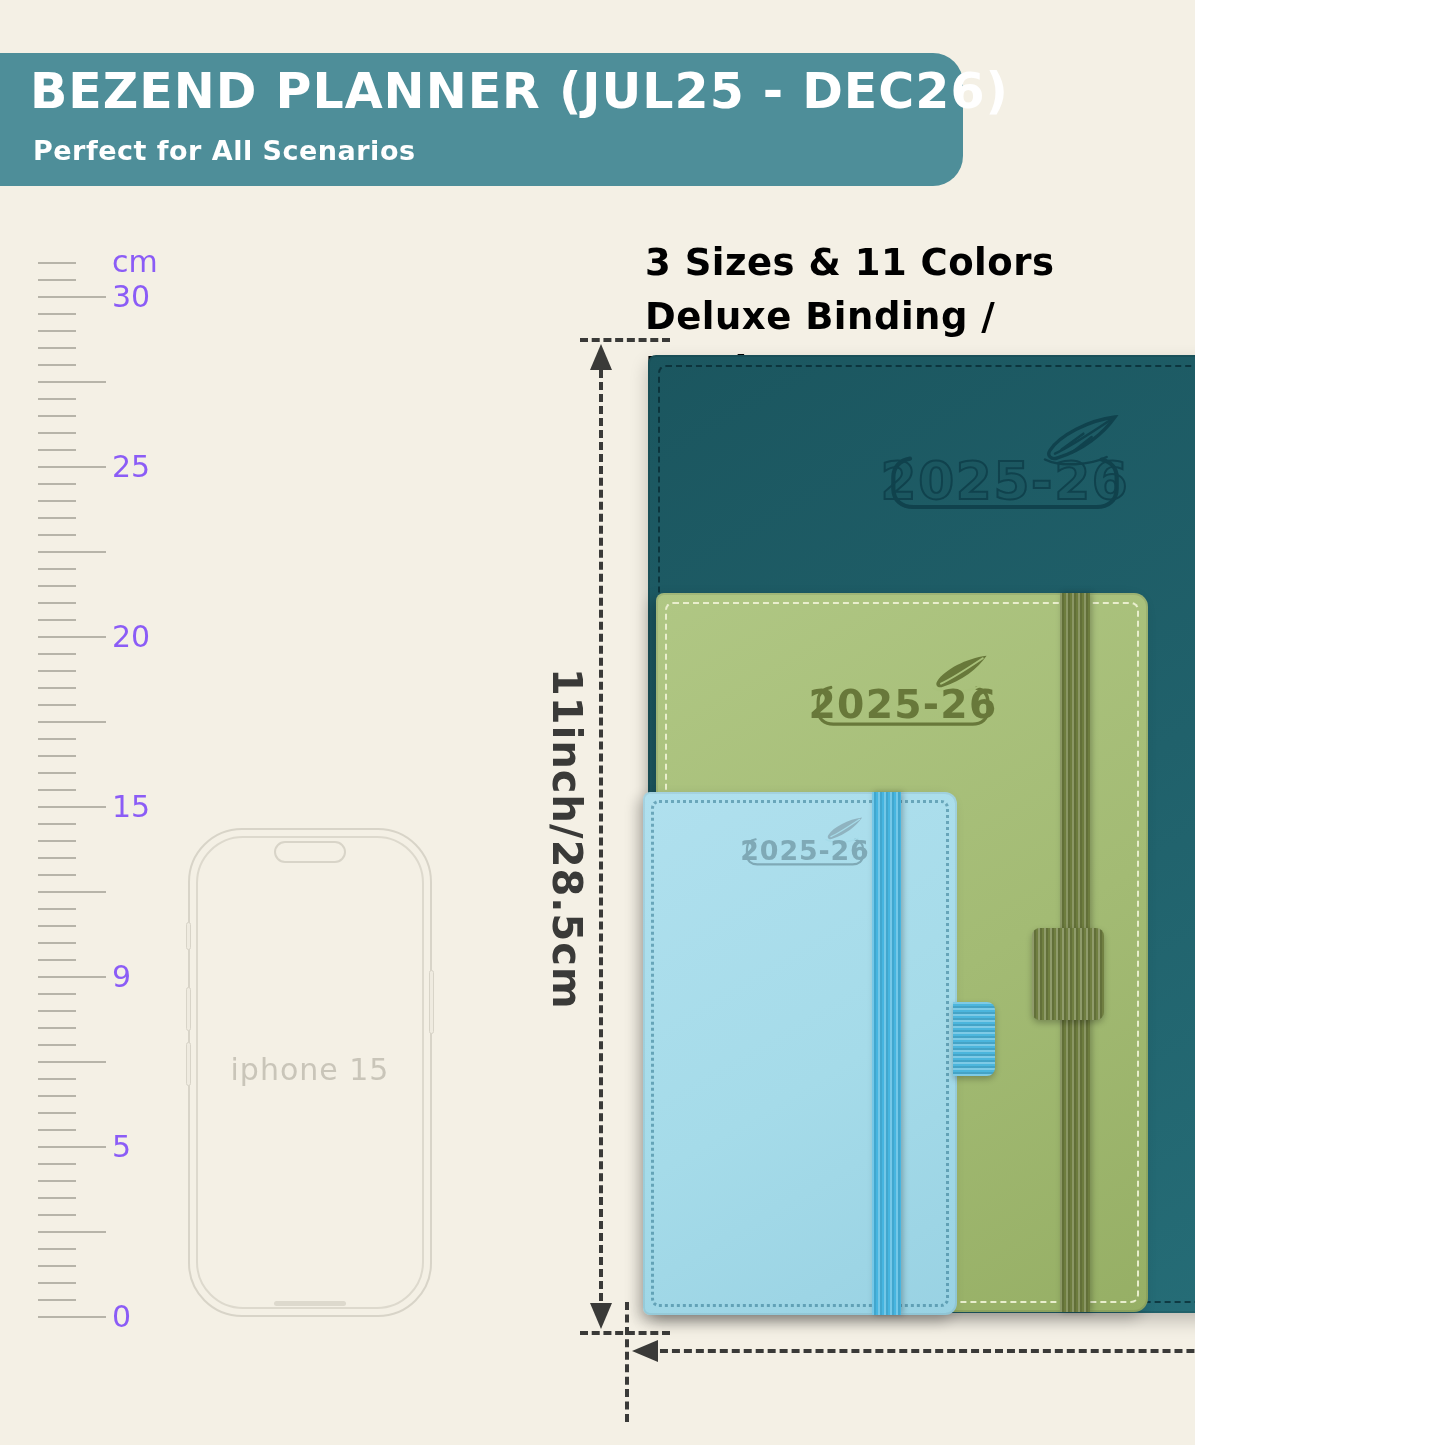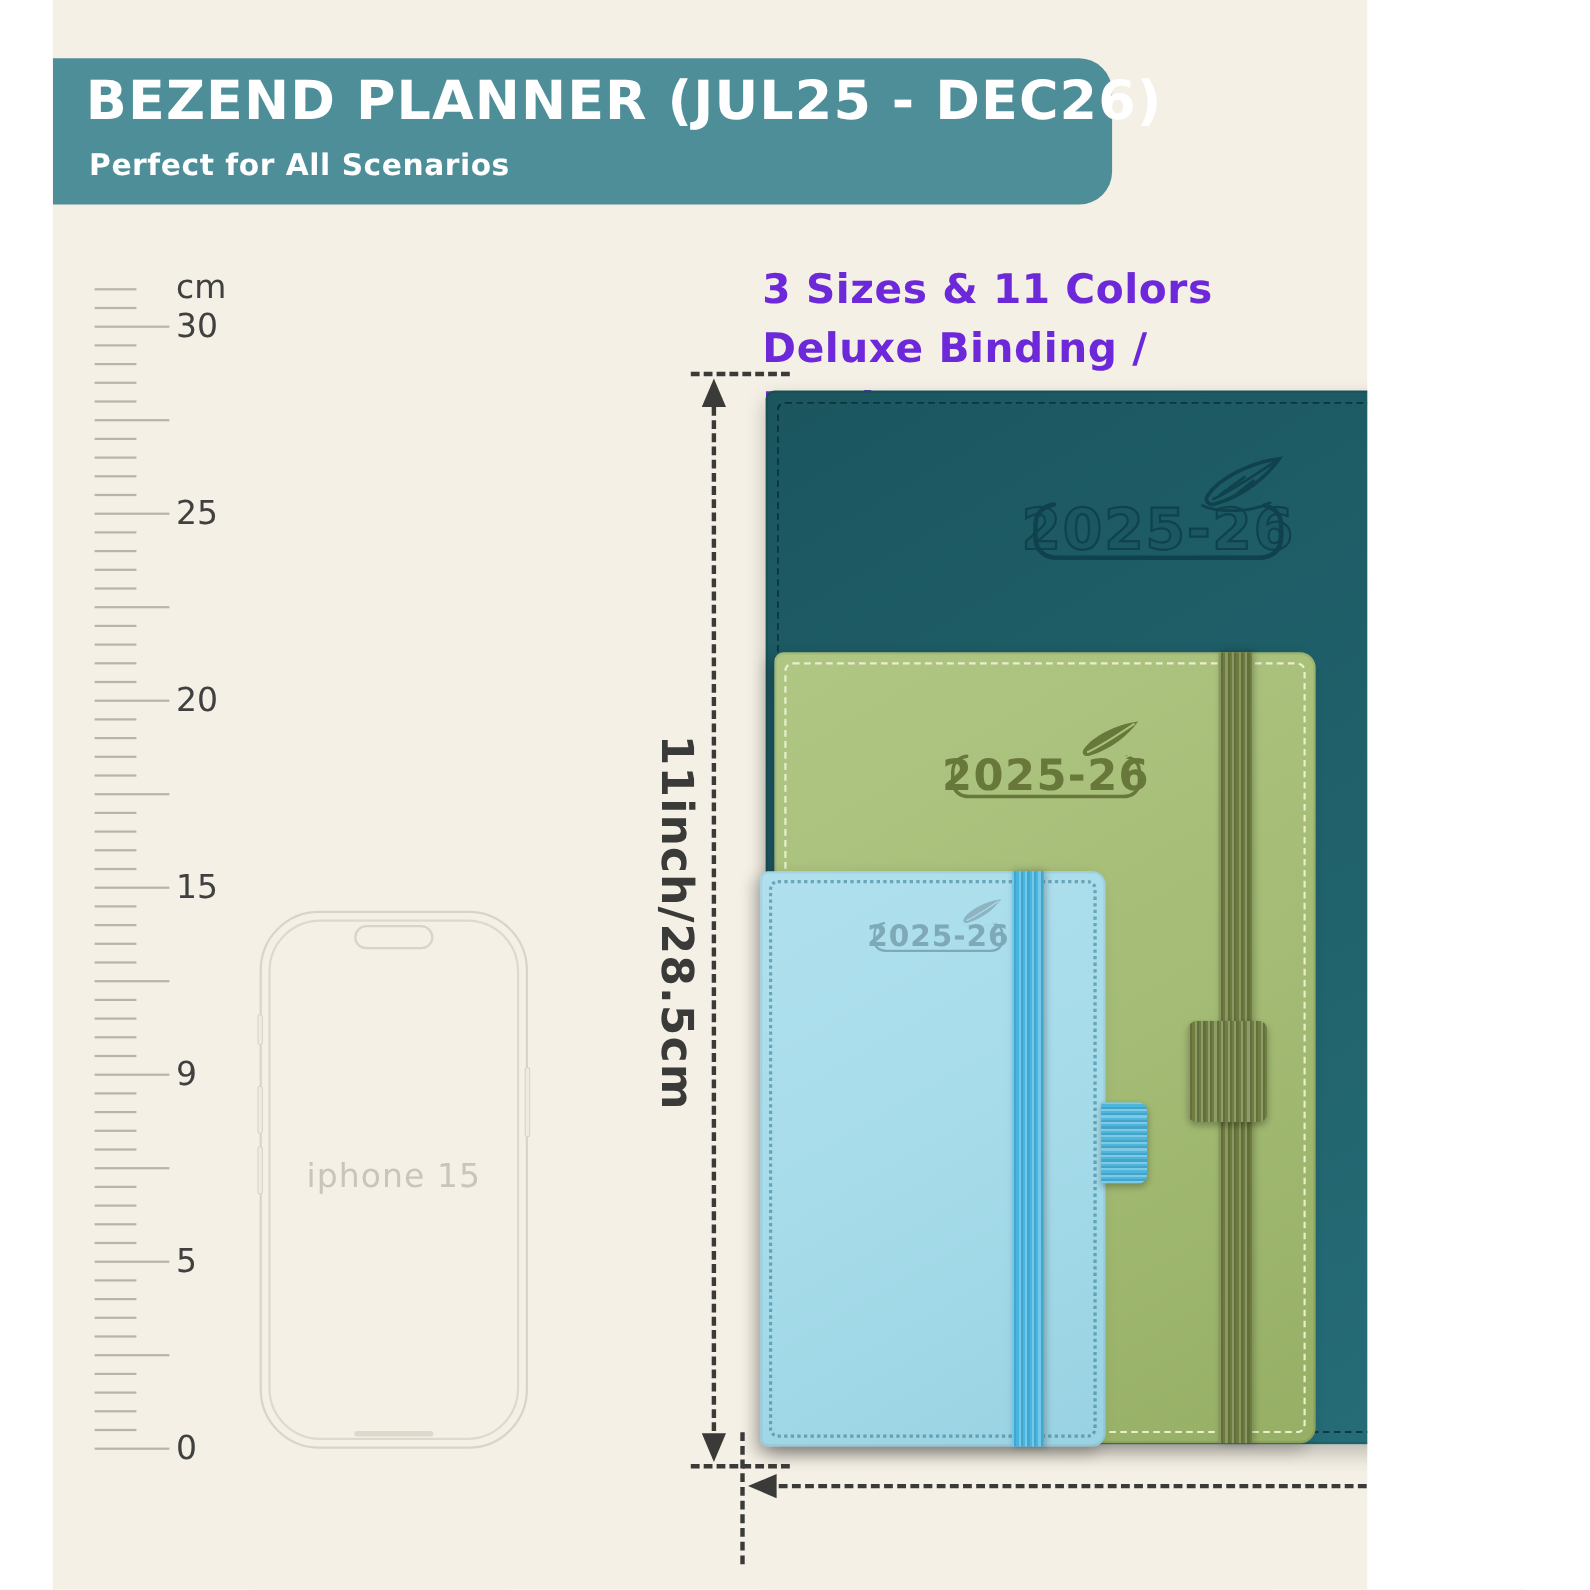--- a/index.html
+++ b/index.html
@@ -1,32 +1,32 @@
 <!DOCTYPE html>
 <html><head>
 <meta charset="utf-8">
 <style>
   html,body{margin:0;padding:0;}
   body{font-family:"DejaVu Sans",sans-serif;}
-  .stage{position:relative;width:1195px;height:1445px;background:#f4f0e5;overflow:hidden;margin-left:48px;}
+  .stage{position:relative;width:1195px;height:1445px;background:#f4f0e5;overflow:hidden;}
 
   
   .banner{position:absolute;left:0;top:53px;width:963px;height:133px;background:#4e8e99;
           border-radius:0 30px 30px 0;color:#ffffff;}
   .banner-title{position:absolute;left:30px;top:10px;font-size:49px;font-weight:bold;letter-spacing:1px;white-space:nowrap;}
   .banner-sub{position:absolute;left:33px;top:82px;font-size:27px;font-weight:600;letter-spacing:.5px;}
 
   
-  .headline{position:absolute;left:645px;top:236px;color:#6d28d9;font-size:37px;line-height:54px;font-weight:600;letter-spacing:.5px;}
+  .headline{position:absolute;left:645px;top:236px;color:#000000;font-size:37px;line-height:54px;font-weight:600;letter-spacing:.5px;}
 
   
   .ruler{position:absolute;left:0;top:0;width:190px;height:1445px;}
   .tick{position:absolute;left:38px;width:38px;height:2px;background:#b7b4a9;}
   .tick.major{width:68px;}
-  .ruler-label{position:absolute;left:112px;height:36px;line-height:36px;font-size:30px;color:#404040;}
+  .ruler-label{position:absolute;left:112px;height:36px;line-height:36px;font-size:30px;color:#8b5cf6;}
 
   
   .phone{position:absolute;left:188px;top:828px;width:244px;height:489px;border:2px solid #d8d4c8;border-radius:54px;box-sizing:border-box;}
   .phone-inner{position:absolute;inset:6px;border:2px solid #ddd9cd;border-radius:47px;}
   .island{position:absolute;left:50%;transform:translateX(-50%);top:11px;width:72px;height:22px;border:2px solid #d8d4c8;border-radius:13px;box-sizing:border-box;}
   .pbtn{position:absolute;width:5px;background:#efebe0;border:1px solid #d8d4c8;border-radius:3px;box-sizing:border-box;}
   .pbtn.l1{left:-4px;top:92px;height:28px;}
   .pbtn.l2{left:-4px;top:157px;height:44px;}
   .pbtn.l3{left:-4px;top:212px;height:44px;}
   .pbtn.r1{right:-4px;top:140px;height:64px;}

